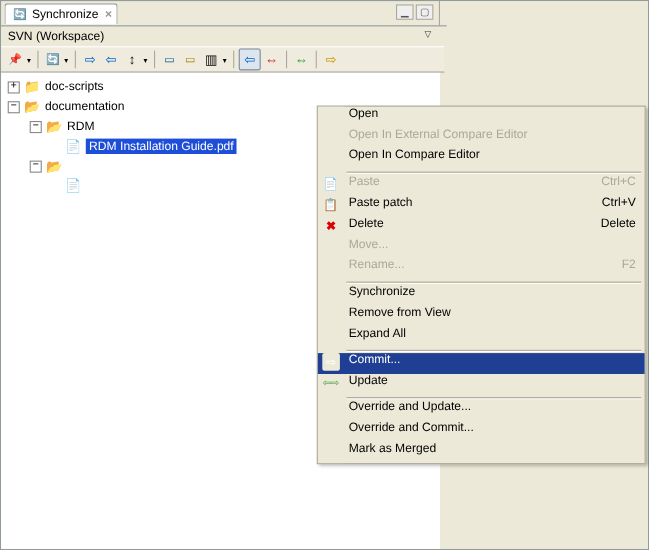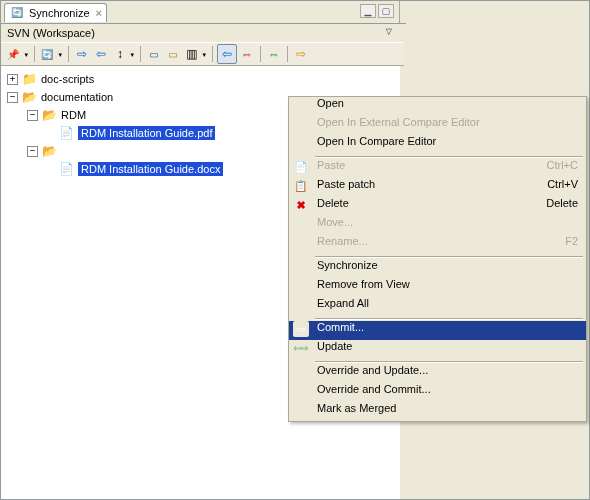--- a/index.html
+++ b/index.html
@@ -334,21 +334,20 @@
       <span class="selected">RDM Installation Guide.pdf</span>
     </div>
     <div class="tree-row">
       <span class="spacer" style="width:26px"></span>
       <span class="expander">−</span>
       <span class="folder-icon">📂</span>
     </div>
     <div class="tree-row">
       <span class="spacer" style="width:58px"></span>
       <span class="file-icon">📄</span>
-      <span class="selected">RDM Installation Guide.docx</span>
     </div>
   </div>
 
   <div class="context-menu">
     <div class="cm-stripe"></div>
 
     <div class="cm-item">
       <span>Open</span>
     </div>
     <div class="cm-item disabled">

